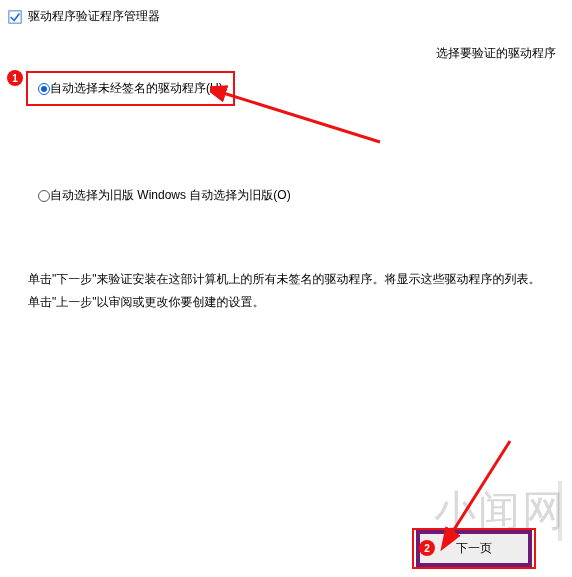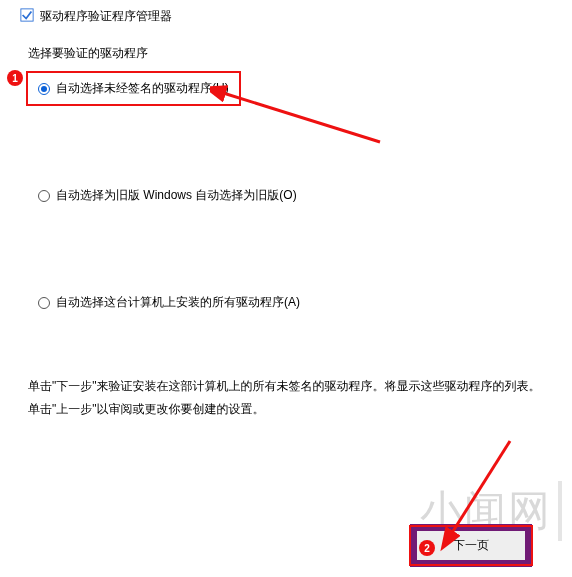--- a/index.html
+++ b/index.html
@@ -8,42 +8,42 @@
     font-size: 12px;
     background: #fff;
     color: #000;
     width: 572px;
     height: 577px;
     position: relative;
     overflow: hidden;
   }
   .titlebar {
     display: flex;
+    align-items: center;
     padding: 8px 8px 6px 8px;
     gap: 6px;
-    margin-left: 12px;
   }
   .titlebar .icon {
     width: 14px; height: 14px; display: inline-block;
   }
   .titlebar .title { font-size: 12px; }
   .content {
-    padding: 14px 28px 0 28px;
+    padding: 14px 16px 0 28px;
+    text-align: right;
   }
   .section-title { font-size: 12px; margin-bottom: 12px; }
   .options {
     padding-left: 6px;
     display: flex;
     flex-direction: column;
     gap: 78px;
   }
   .radio-row {
     display: flex;
     align-items: center;
-    gap: 6px;
     font-size: 12px;
     position: relative;
     padding: 6px 4px;
     width: fit-content;
   }
   .radio {
     width: 12px; height: 12px;
     border: 1px solid #555;
     border-radius: 50%;
     display: inline-flex;
@@ -84,40 +84,40 @@
     margin-top: 44px;
   }
   .button-row {
     position: absolute;
     bottom: 10px;
     right: 40px;
   }
   .next-btn {
     padding: 6px 36px;
     background: #eee;
-    border: 7px solid #701a75;
+    border: 4px solid #701a75;
     font-size: 12px;
     cursor: pointer;
     position: relative;
   }
   .btn-highlight {
     position: absolute;
     inset: -6px -8px;
     border: 2px solid #e11;
     pointer-events: none;
   }
   
   .arrow {
     position: absolute;
     pointer-events: none;
     z-index: 2;
   }
   .watermark {
     position: absolute;
-    right: 20px;
+    right: 6px;
     bottom: 38px;
     color: rgba(120,120,120,0.28);
     font-size: 42px;
     font-weight: 500;
     letter-spacing: 2px;
     pointer-events: none;
     font-family: "Microsoft YaHei", sans-serif;
   }
   .watermark-bar {
     position: absolute;
@@ -159,24 +159,20 @@
         </span>
       <span>自动选择未经签名的驱动程序(U)</span>
       <span class="highlight-box"></span>
     </label>
 
     <label class="radio-row">
       <span class="radio"></span>
       <span>自动选择为旧版 Windows 自动选择为旧版(O)</span>
     </label>
 
-    <label class="radio-row">
-      <span class="radio"></span>
-      <span>自动选择这台计算机上安装的所有驱动程序(A)</span>
-    </label>
 
 
   </div>
 </div>
 
 <div class="hint-block">
   <div>单击"下一步"来验证安装在这部计算机上的所有未签名的驱动程序。将显示这些驱动程序的列表。</div>
   <div>单击"上一步"以审阅或更改你要创建的设置。</div>
 </div>
 

